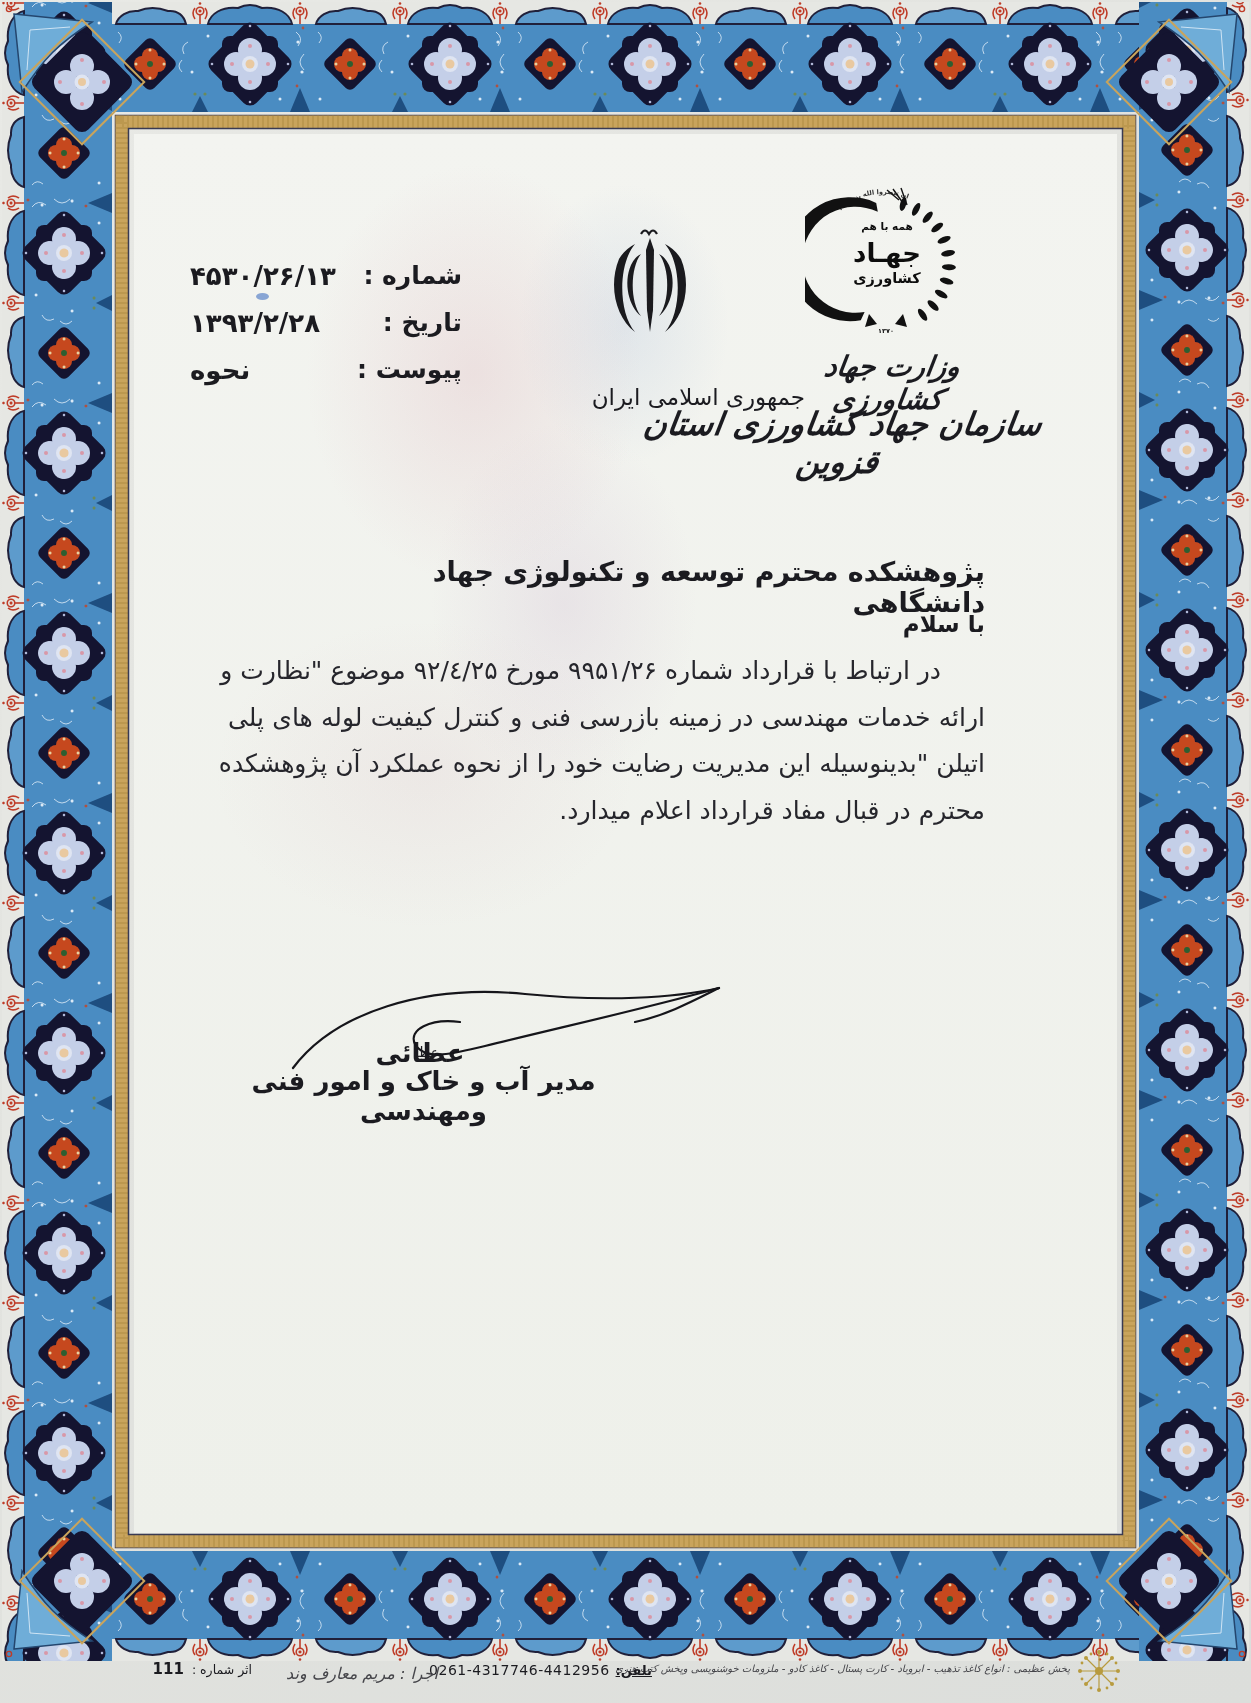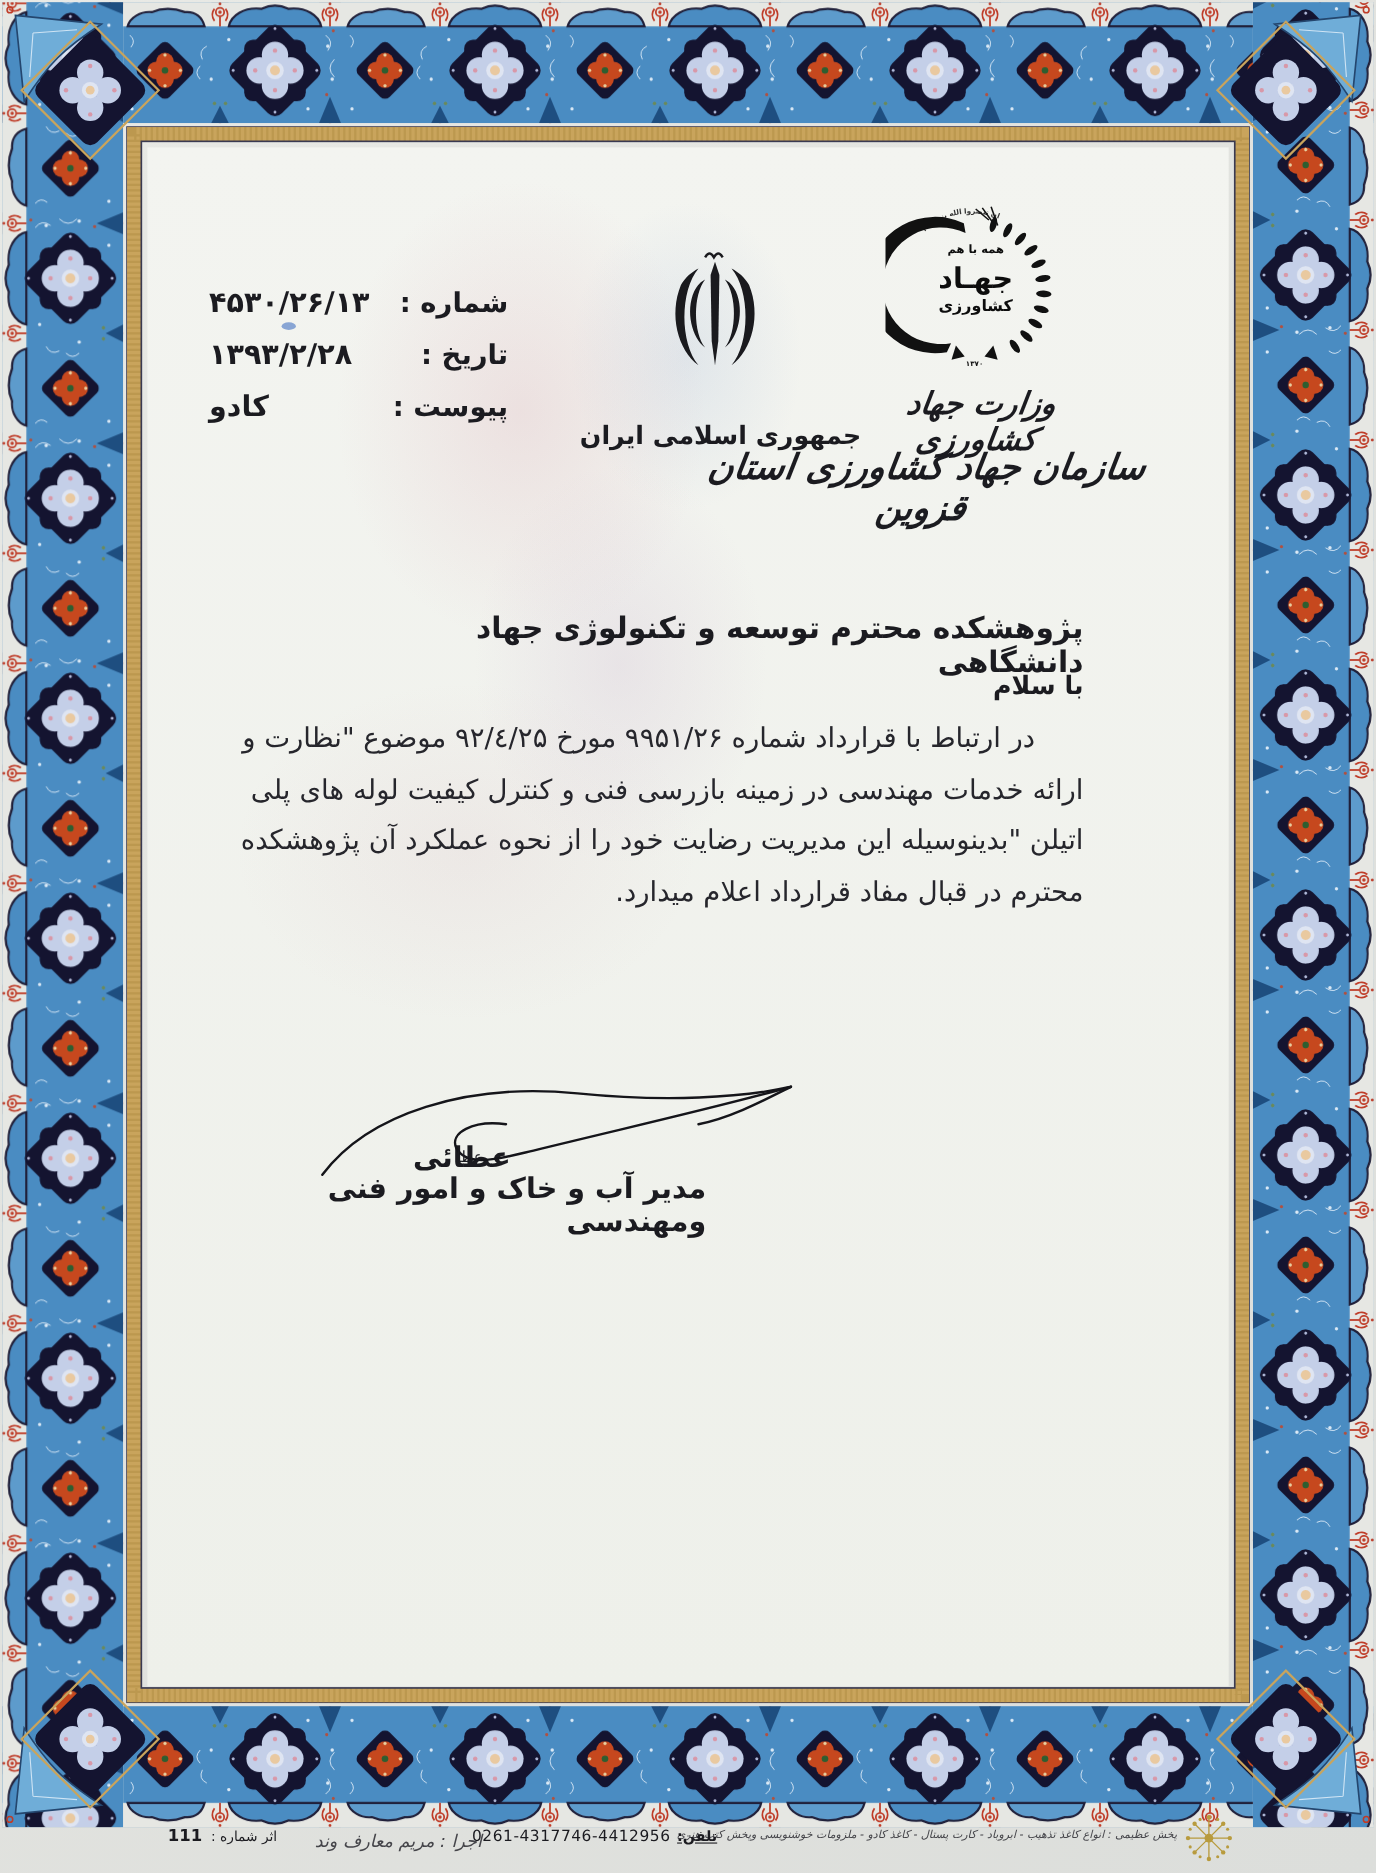--- a/index.html
+++ b/index.html
@@ -16,35 +16,35 @@
       linear-gradient(#f3f4f0,#eef0ea);}
   .abs{position:absolute;z-index:3;color:#1b1b20;}
   .rtl{direction:rtl;unicode-bidi:isolate;}
   
   .meta{left:190px;top:252px;width:272px;}
   .meta-row{display:flex;justify-content:space-between;direction:rtl;height:47px;align-items:center;}
   .meta-row .lbl{font-weight:bold;font-size:25px;}
   .meta-row .val{font-weight:bold;font-size:26px;letter-spacing:1px;}
   .pen-mark{left:256px;top:293px;width:13px;height:7px;border-radius:50%;
             background:rgba(50,100,190,.55);z-index:4;}
-  .republic{left:505px;top:384px;width:300px;text-align:center;font-size:23px;font-weight:bold;}
+  .republic{left:505px;top:384px;width:300px;font-size:23px;font-weight:normal;}
   .callig{font-weight:bold;font-style:italic;transform:skewX(-8deg);letter-spacing:1px;}
   .ministry{left:765px;top:350px;width:250px;text-align:center;font-size:28px;}
   .org{left:630px;top:405px;width:420px;text-align:center;font-size:32px;}
   
   .addressee{left:420px;top:556px;width:565px;text-align:right;font-size:27px;font-weight:bold;}
   .salutation{left:835px;top:611px;width:150px;text-align:right;font-size:23px;font-weight:bold;}
   .para{left:228px;top:648px;width:757px;font-size:25px;color:#26262c;}
   .para .line{height:46.5px;line-height:46.5px;direction:rtl;text-align:justify;text-align-last:justify;white-space:nowrap;}
   .para .line.first{padding-right:44px;width:713px;}
   .para .line.last{text-align:right;text-align-last:right;}
   
   .sig-name{left:365px;top:1005px;width:110px;text-align:center;font-size:26px;font-weight:bold;margin-top:33px;}
   .sig-script{left:415px;top:1044px;font-size:14px;}
-  .sig-title{left:205px;top:1066px;width:437px;text-align:right;font-size:26px;font-weight:bold;}
+  .sig-title{left:205px;top:1066px;width:437px;text-align:center;font-size:26px;font-weight:bold;}
   .sig-flourish{left:275px;top:972px;z-index:3;}
   .publisher{left:645px;top:1663px;width:425px;text-align:right;font-size:10px;font-style:italic;
              white-space:nowrap;color:#45454a;}
   .phone{left:420px;top:1662px;width:232px;display:flex;direction:rtl;gap:6px;align-items:center;}
   .phone .lbl{font-weight:bold;font-size:13px;text-decoration:underline;}
   .phone .val{font-size:14px;letter-spacing:.5px;}
   .executor{left:258px;top:1664px;width:180px;text-align:right;font-size:16px;font-style:italic;color:#45454a;}
   .workno{left:112px;top:1660px;width:140px;display:flex;direction:rtl;gap:8px;align-items:center;}
   .workno .lbl{font-size:12.5px;}
   .workno .val{font-weight:bold;font-size:15px;}
@@ -196,21 +196,21 @@
     <div class="meta-row">
       <span class="lbl">شماره :</span>
       <span class="val">۴۵۳۰/۲۶/۱۳</span>
     </div>
     <div class="meta-row">
       <span class="lbl">تاریخ :</span>
       <span class="val">۱۳۹۳/۲/۲۸</span>
     </div>
     <div class="meta-row">
       <span class="lbl">پیوست :</span>
-      <span class="val">کادو</span>
+      <span class="val">نحوه</span>
     </div>
   </div>
   <div class="abs pen-mark"></div>
 
   <svg class="abs emblem-svg" width="100" height="120" viewBox="0 0 100 120">
     <g fill="#1a1a1e">
       <path d="M50,12 L54,24 L53,84 L50,106 L47,84 L46,24 Z"></path>
       <path d="M41,28 C30,42 30,76 41,90 C29,81 23,57 31,39 C34,33 37,30 41,28 Z"></path>
       <path d="M35,18 C18,38 18,86 35,106 C16,92 8,60 19,33 C23,26 29,21 35,18 Z"></path>
       <g transform="translate(100,0) scale(-1,1)">

